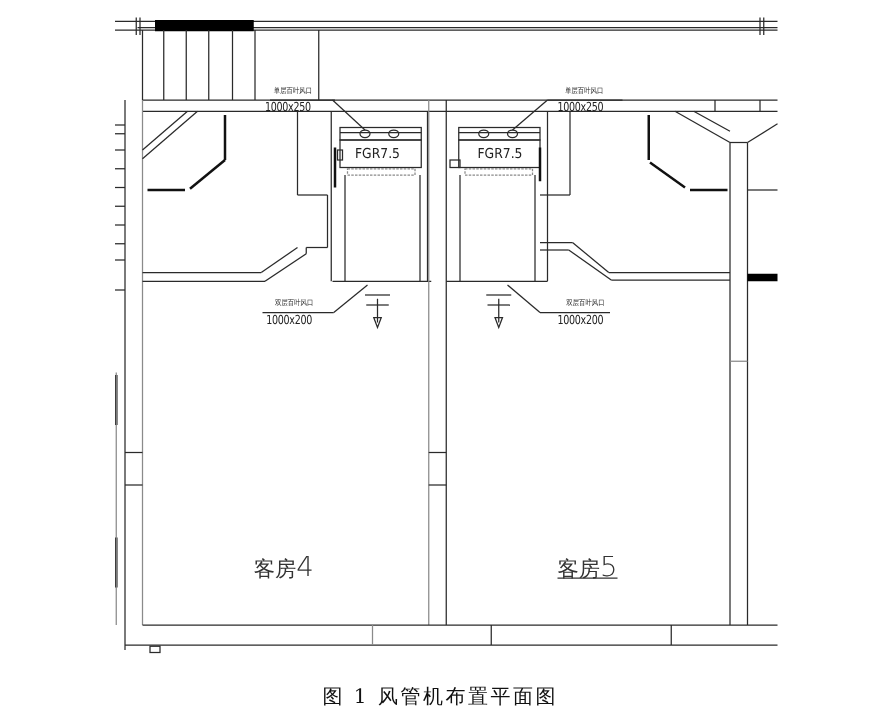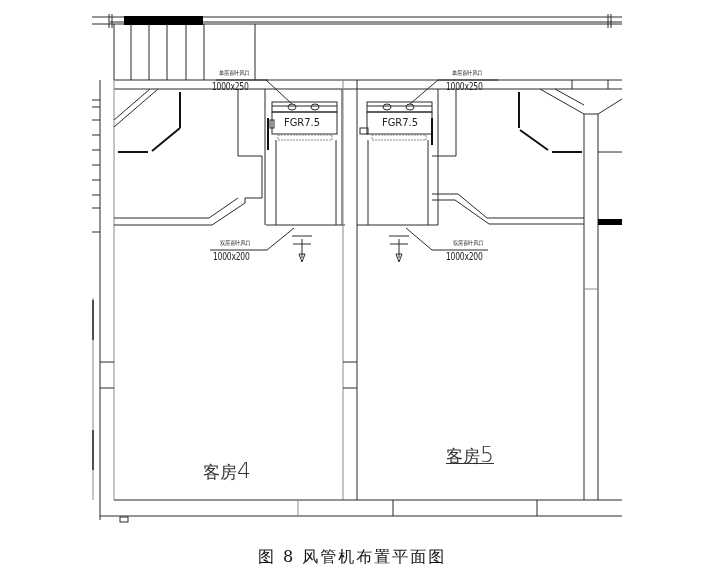--- a/index.html
+++ b/index.html
@@ -187,20 +187,20 @@
 <div class="lbl unit" style="left:284px;top:117px;">FGR7.5</div>
 <div class="lbl tiny" style="left:220px;top:240px;">双层百叶风口</div>
 <div class="lbl dim" style="left:213px;top:252px;">1000x200</div>
 
 <div class="lbl tiny" style="left:452px;top:70px;">单层百叶风口</div>
 <div class="lbl dim" style="left:446px;top:82px;">1000x250</div>
 <div class="lbl unit" style="left:382px;top:117px;">FGR7.5</div>
 <div class="lbl tiny" style="left:453px;top:240px;">双层百叶风口</div>
 <div class="lbl dim" style="left:446px;top:252px;">1000x200</div>
 
-<div class="lbl room" style="left:203px;top:460px;">
+<div class="lbl room" style="left:203px;top:444px;">
   <span>客房</span><span class="num">4</span>
 </div>
 <div class="lbl room" style="left:446px;top:444px;text-decoration:underline;">
   <span>客房</span><span class="num">5</span>
 </div>
 
-<div class="lbl caption" style="left:258px;top:549px;">图 8  风管机布置平面图</div>
+<div class="lbl caption" style="left:258px;top:549px;">图 1  风管机布置平面图</div>
 
 </body></html>

